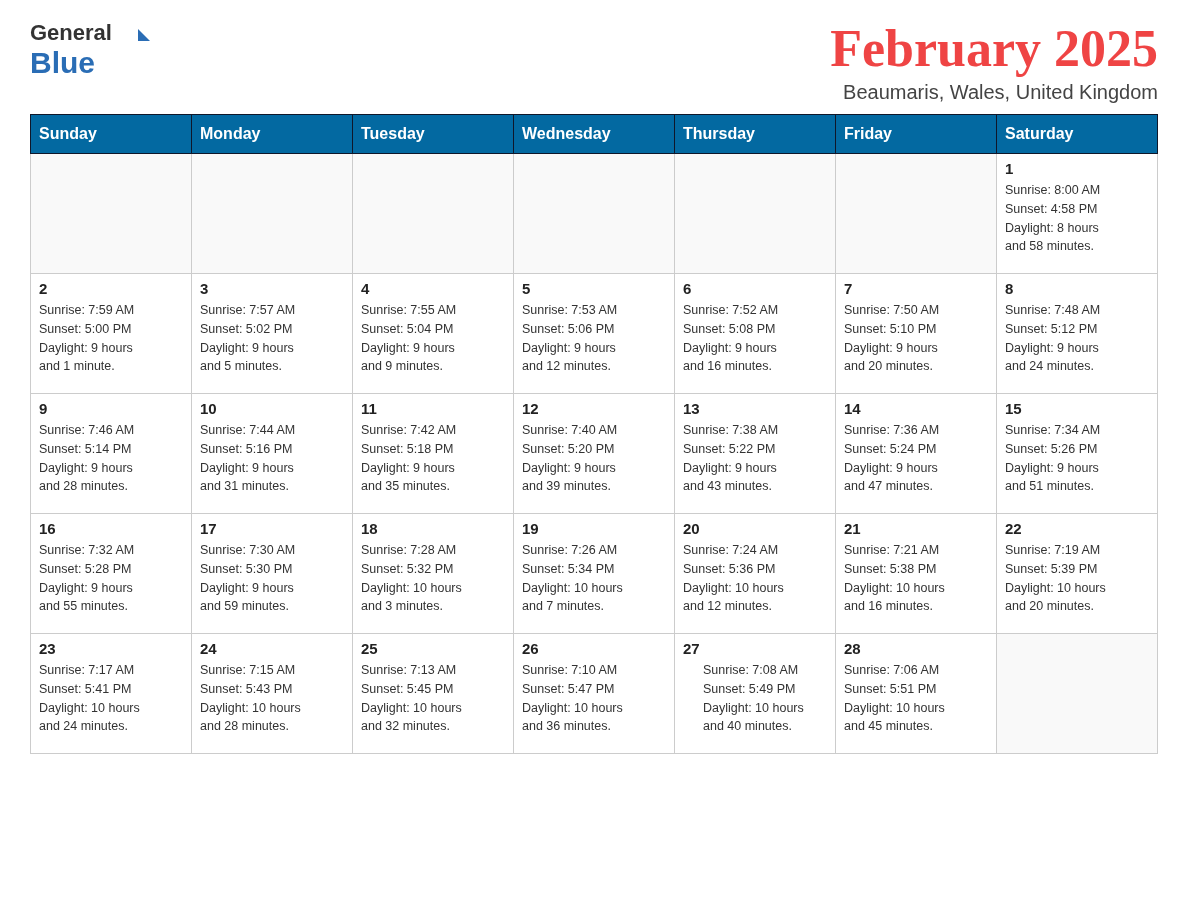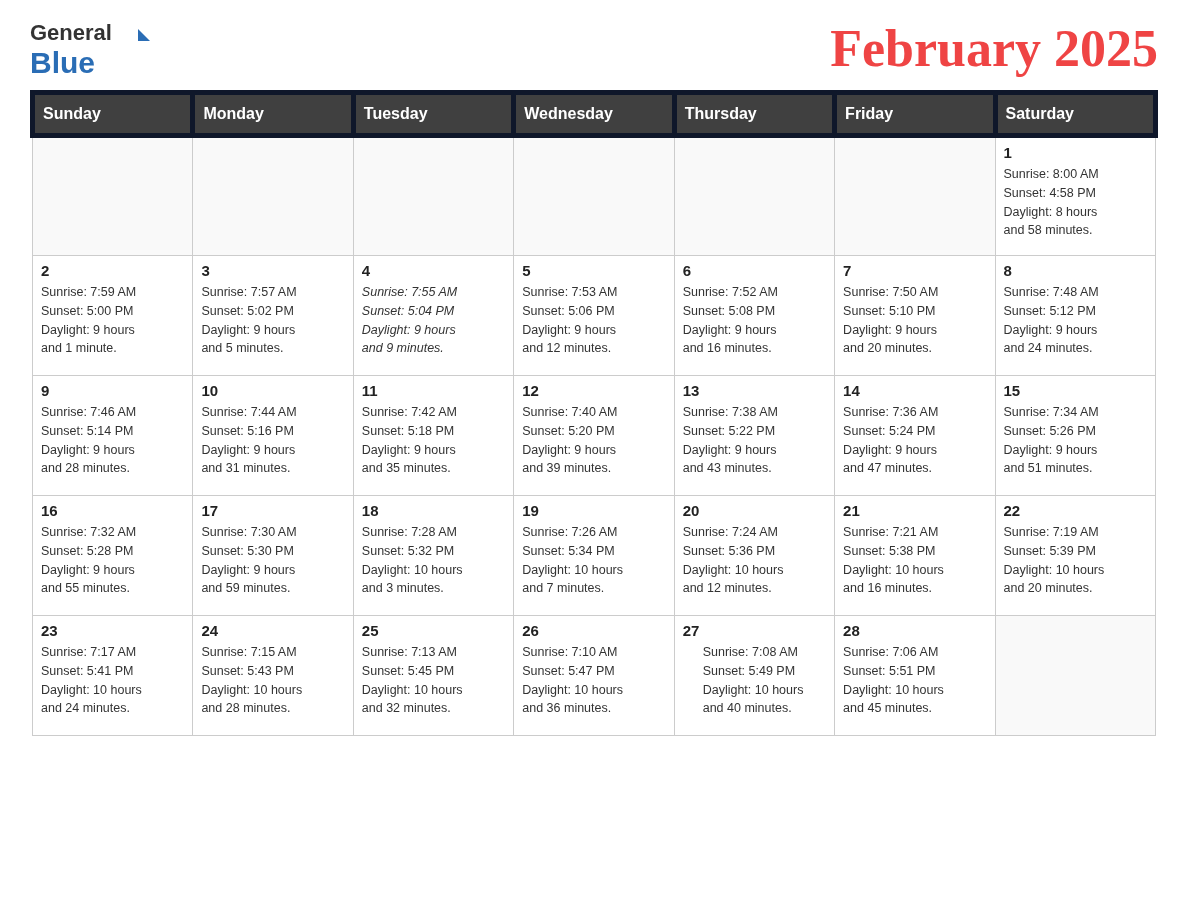--- a/index.html
+++ b/index.html
@@ -57,27 +57,27 @@
       font-size: 20px;
       color: #444;
       margin-top: 4px;
     }
     .calendar {
       width: 100%;
       border-collapse: collapse;
       margin-top: 10px;
     }
     .calendar thead tr th {
-      background-color: #404040;
+      background-color: #0369a1;
       color: #fff;
       font-size: 16px;
       font-weight: bold;
       padding: 10px 8px;
       text-align: left;
-      border: 5px solid #0f172a;
+      border: 1px solid #0f172a;
     }
     .calendar tbody tr td {
       border: 1px solid #ccc;
       vertical-align: top;
       padding: 6px 8px;
       width: 14.28%;
       min-height: 110px;
       height: 120px;
       font-size: 13px;
       color: #333;
@@ -109,20 +109,21 @@
 <div class="header">
   <div class="logo">
     <div class="logo-line">
       <span class="logo-general">General</span>
       <div class="logo-arrow"></div>
     </div>
     <span class="logo-blue">Blue</span>
   </div>
   <div class="title-block">
     <div class="calendar-title">February 2025</div>
+    <div class="calendar-subtitle">Beaumaris, Wales, United Kingdom</div>
   </div>
 </div>
 
 <table class="calendar">
   <thead>
     <tr>
     <th>Sunday</th>
         <th>Monday</th>
         <th>Tuesday</th>
         <th>Wednesday</th>
@@ -157,21 +158,21 @@
         </td>
         <td>
           <div class="day-number">3</div>
           <div class="day-info" style="white-space: pre-line;">Sunrise: 7:57 AM
 Sunset: 5:02 PM
 Daylight: 9 hours
 and 5 minutes.</div>
         </td>
         <td>
           <div class="day-number">4</div>
-          <div class="day-info" style="white-space: pre-line; font-style: italic;">Sunrise: 7:55 AM
+          <div class="day-info" style="white-space: pre-line;">Sunrise: 7:55 AM
 Sunset: 5:04 PM
 Daylight: 9 hours
 and 9 minutes.</div>
         </td>
         <td>
           <div class="day-number">5</div>
           <div class="day-info" style="white-space: pre-line;">Sunrise: 7:53 AM
 Sunset: 5:06 PM
 Daylight: 9 hours
 and 12 minutes.</div>

